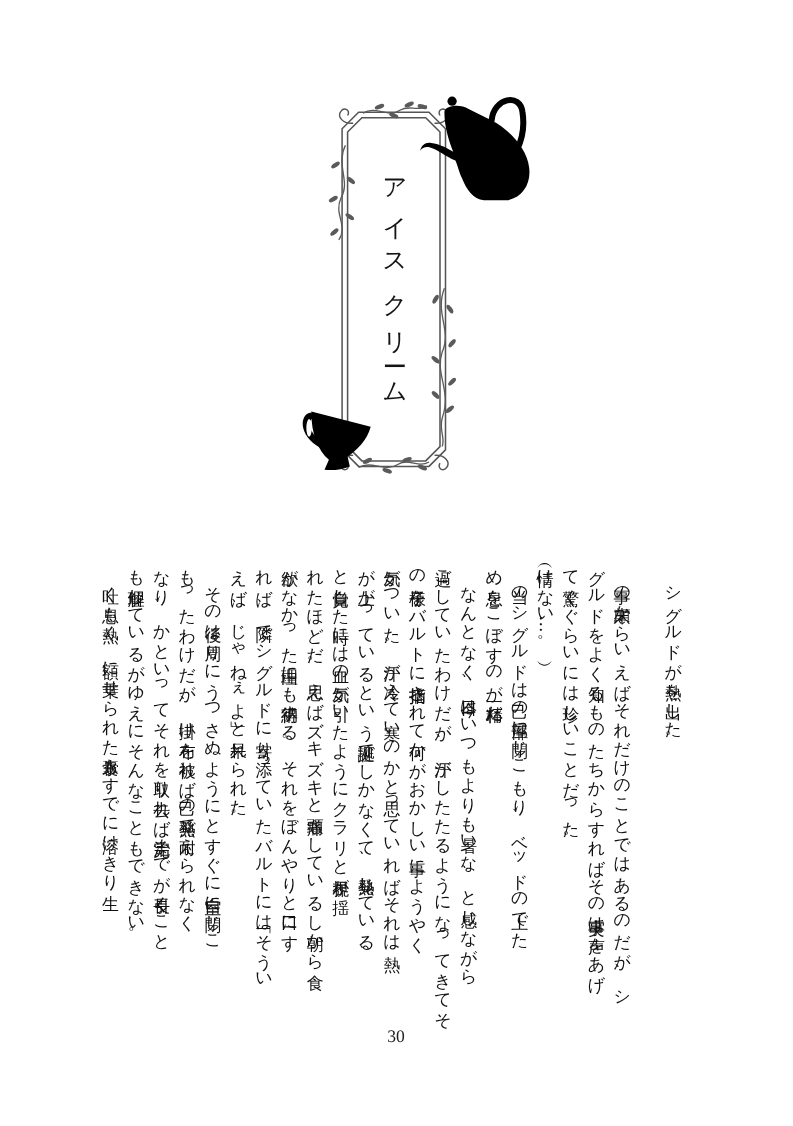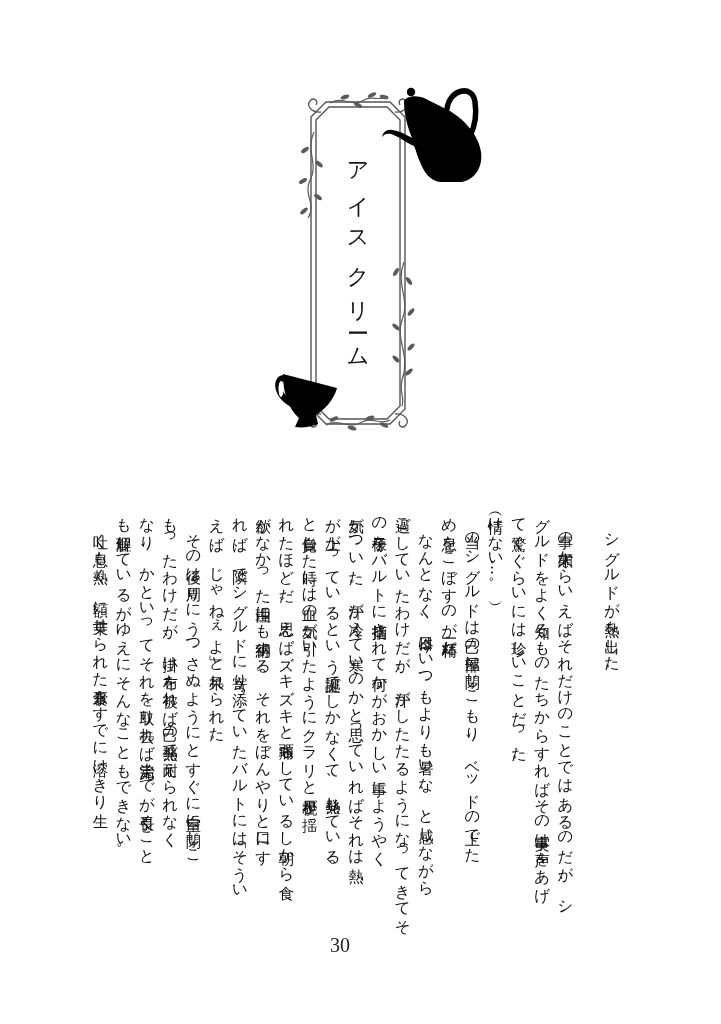--- a/index.html
+++ b/index.html
@@ -45,22 +45,23 @@
     }
     .line {
       width: 23.25px;
       white-space: pre;
     }
     .page-number {
       position: absolute;
       left: 330px;
       top: 934px;
       width: 60px;
+      text-align: center;
       font-family: "Liberation Serif", serif;
-      font-size: 20px;
+      font-size: 16px;
       color: #222222;
     }
   </style>
 </head>
 <body>
 
 <div class="page">
 
   <svg class="art" viewBox="0 0 721 1024" width="721" height="1024">
 

